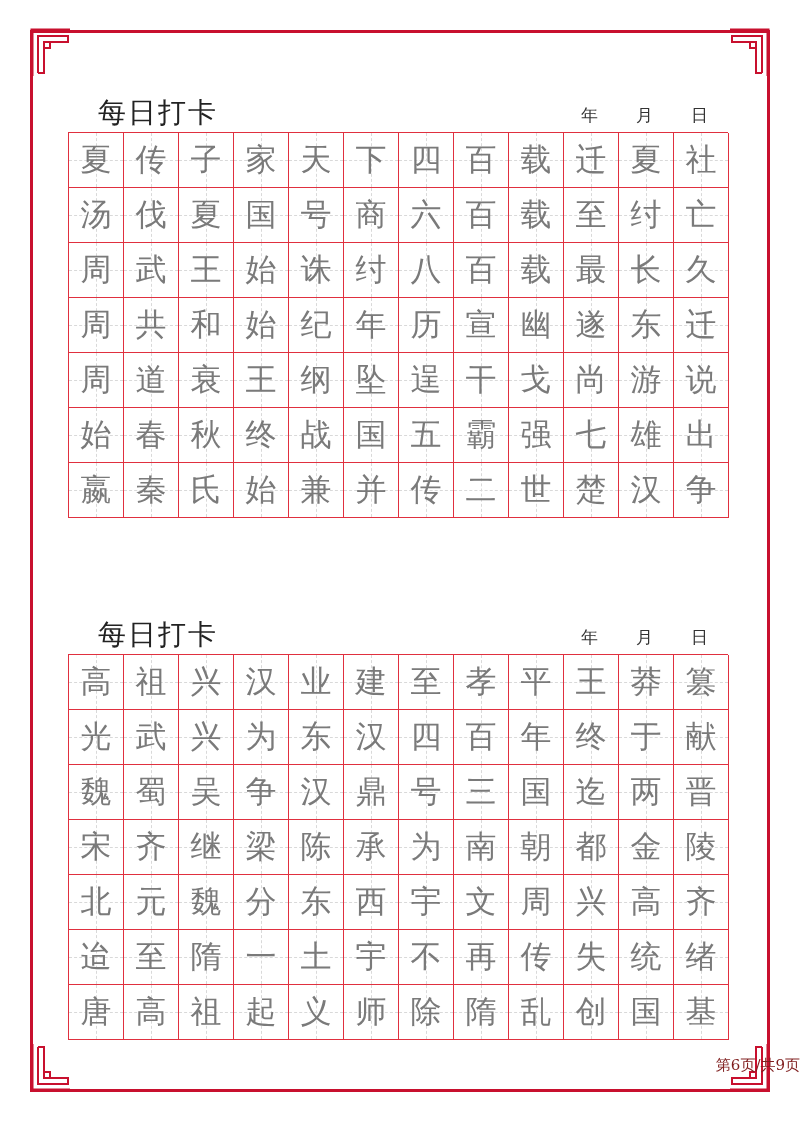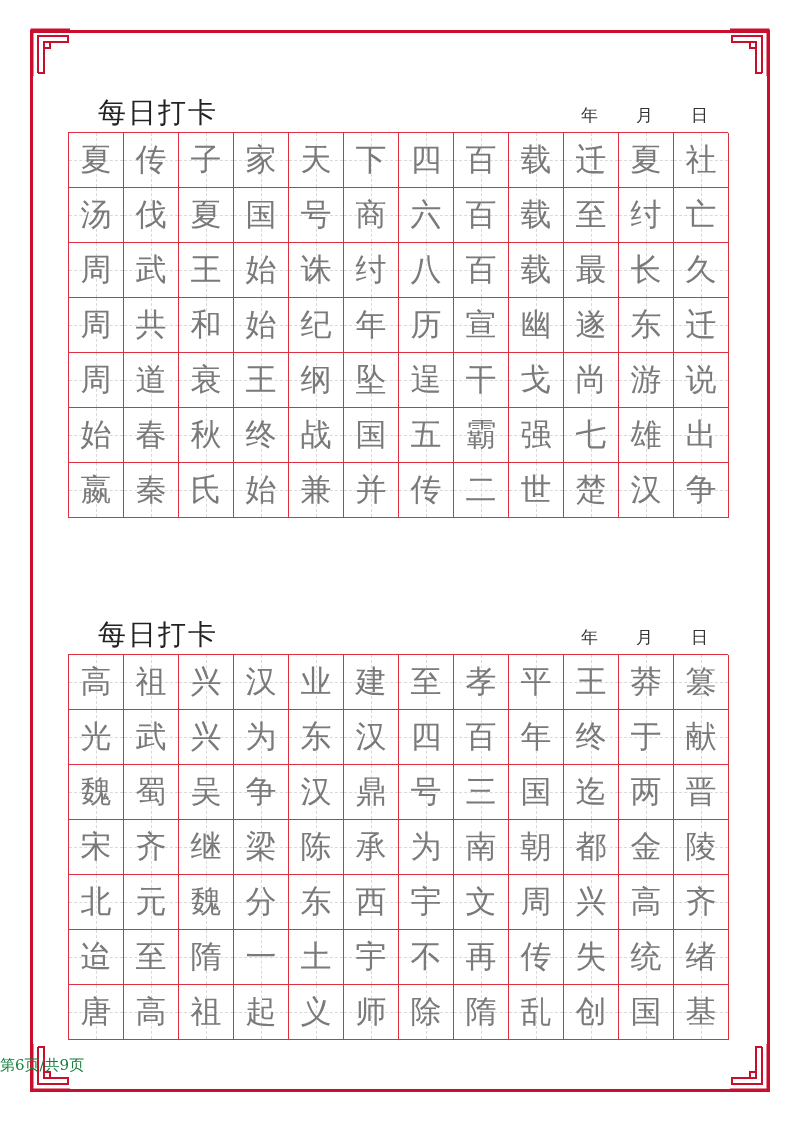--- a/index.html
+++ b/index.html
@@ -14,21 +14,21 @@
 
   .section { position: absolute; left: 68px; width: 660px; }
   .sec-header { position: relative; height: 38px; }
   .sec-title { position: absolute; left: 30px; top: 0; font-family: "DejaVu Sans", sans-serif; font-size: 28px; color: #222; letter-spacing: 2px; font-weight: 300; }
   .sec-date { position: absolute; right: 20px; top: 10px; font-size: 17px; color: #333; display: flex; gap: 38px; }
   .grid { display: grid; grid-template-columns: repeat(12, 55px); grid-auto-rows: 55px; border-top: 1px solid #e0303f; border-left: 1px solid #e0303f; box-sizing: border-box; }
   .cell { position: relative; border-right: 1px solid #e0303f; border-bottom: 1px solid #e0303f; box-sizing: border-box; display: flex; align-items: center; justify-content: center; font-family: "DejaVu Serif", serif; font-size: 31px; color: #7a7a7a; }
   .cell::before { content: ""; position: absolute; left: 50%; top: 0; bottom: 0; border-left: 1px dashed #d9d9d9; }
   .cell::after { content: ""; position: absolute; top: 50%; left: 0; right: 0; border-top: 1px dashed #d9d9d9; }
   .cell span { position: relative; z-index: 1; }
-  .footer { position: absolute; left: 0; right: 0; top: 1056px; text-align: left; font-family: "DejaVu Serif", serif; font-size: 15px; color: #15803d; }
+  .footer { position: absolute; left: 0; right: 0; top: 1056px; text-align: right; font-family: "DejaVu Serif", serif; font-size: 15px; color: #7f1d1d; padding-left: 24px; }
 </style>
 </head>
 <body>
 
 <div class="frame"></div>
 <div class="corner tl">
   <svg viewBox="0 0 40 50">
       <path d="M2 48 V2 H40 M2 2" fill="none" stroke="#c8102e" stroke-width="3"></path>
       <path d="M8 45 V8 H38 V14 H14 V20 H20 V14 M14 20 V45 H8" fill="none" stroke="#c8102e" stroke-width="2"></path>
     </svg>

